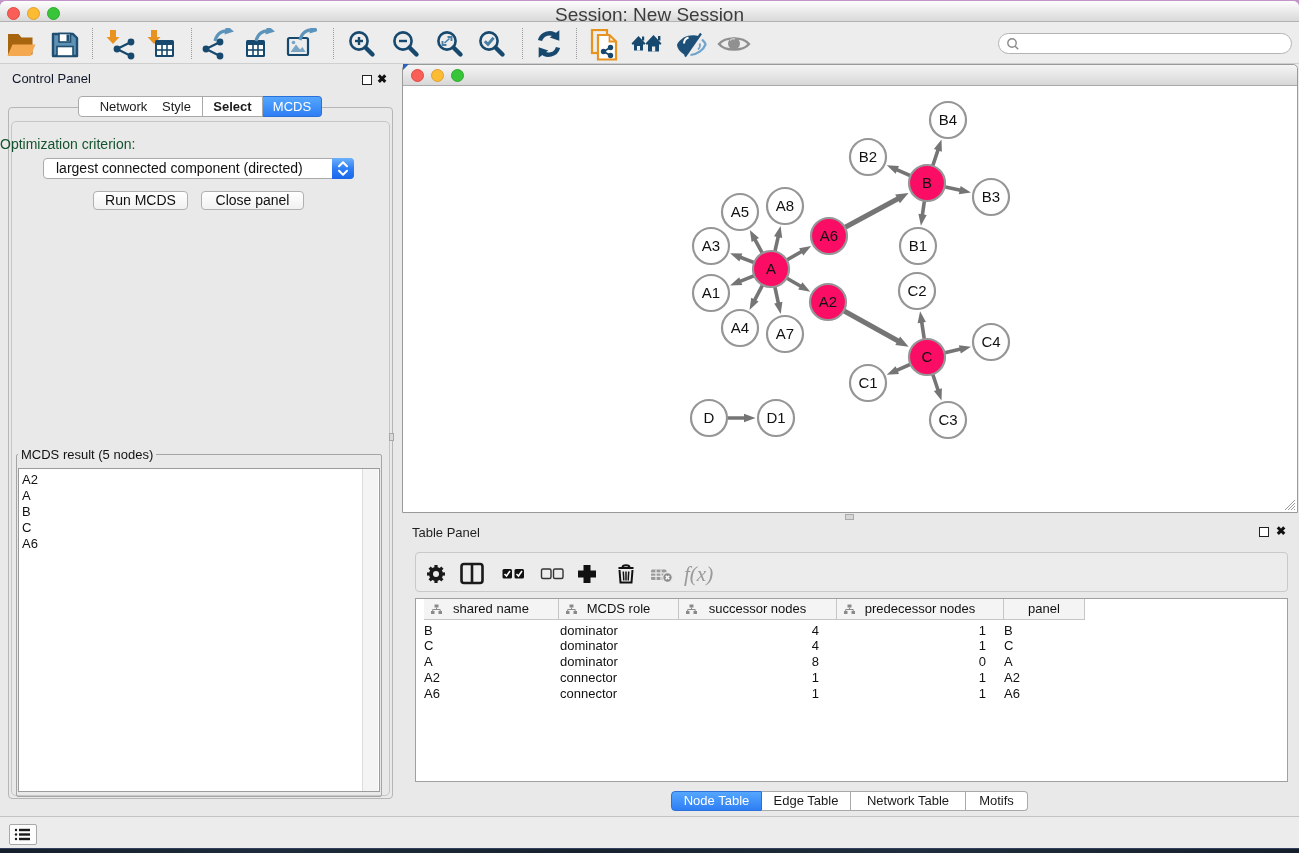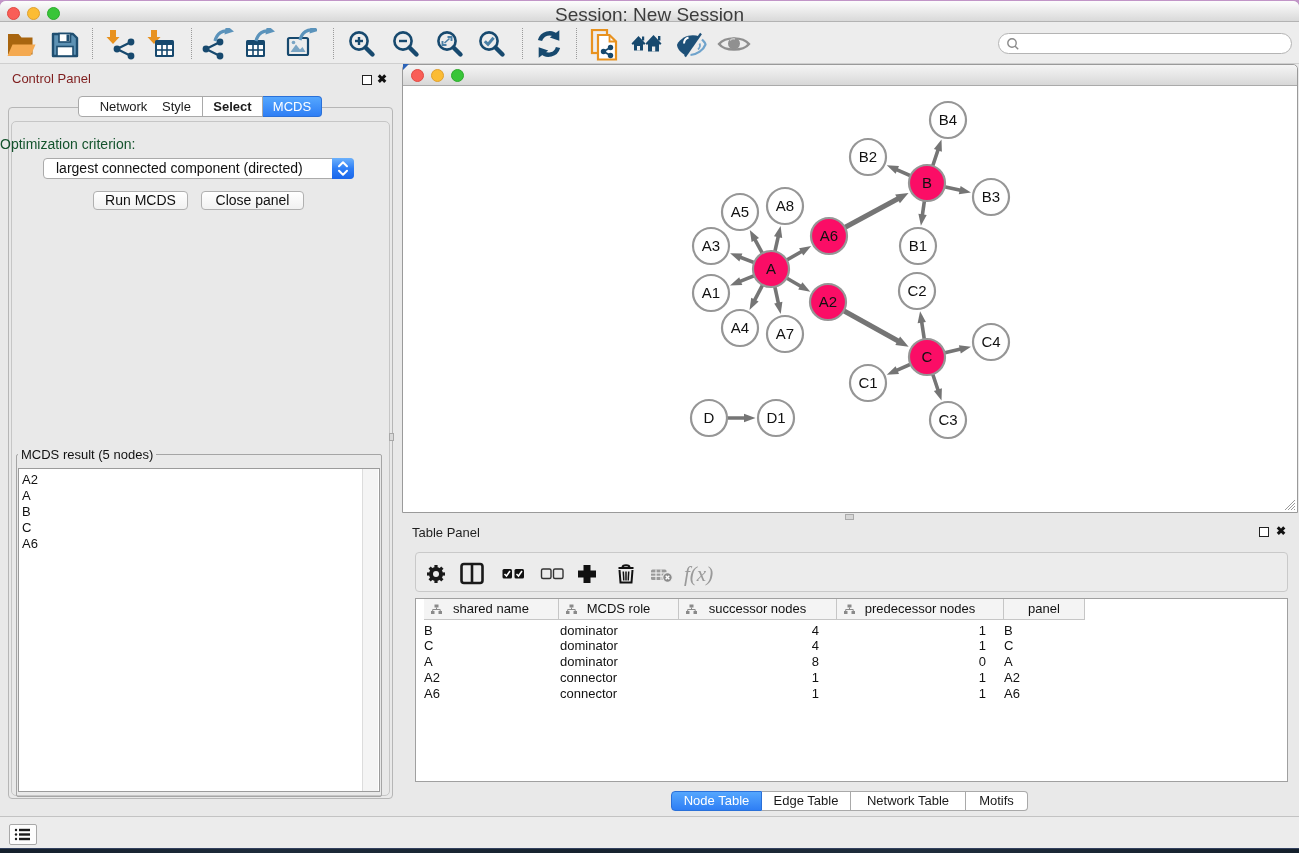--- a/index.html
+++ b/index.html
@@ -19,21 +19,21 @@
     font-size:19px; color:#3c3c3c; }
 
   
   #toolbar { left:0; top:22px; width:1299px; height:42px; background:#ededed; border-bottom:1px solid #cfcfcf; }
   .tbsep { position:absolute; top:6px; height:31px; width:0; border-left:1px dotted #9a9a9a; }
   .tbicon { position:absolute; top:6px; }
   #searchbox { position:absolute; left:998px; top:11px; width:294px; height:21px; background:#fff;
     border:1px solid #b4b4b4; border-radius:11px; }
 
   
-  #cp-title { left:12px; top:71px; font-size:13px; color:#7f1d1d; }
+  #cp-title { left:12px; top:71px; font-size:13px; color:#0f172a; }
   #cp-min { left:362px; top:75px; width:10px; height:10px; border:1.5px solid #222; background:#fff; }
   #cp-close { left:377px; top:72px; font-size:12px; color:#111; font-weight:bold; }
   #cp-outer { left:8px; top:107px; width:385px; height:692px; border:1px solid #b6b6b6; border-radius:4px; }
   #cp-inner { left:11px; top:121px; width:379px; height:675px; border:1px solid #c6c6c6; border-radius:5px; }
   .tab { position:absolute; top:96px; height:21px; background:#fff; border:1px solid #a9a9a9;
     font-size:13px; color:#1a1a1a; text-align:center; line-height:19px; }
   #opt-label { left:0; top:136px; width:399px; font-size:14px; color:#14532d; }
   #dropdown { left:43px; top:158px; width:311px; height:21px; background:#fff; border:1px solid #aaa;
     border-radius:4px; font-size:14px; color:#111; line-height:19px; padding-left:12px; }
   #dd-btn { left:332px; top:158px; width:22px; height:21px; border-radius:0 4px 4px 0;

